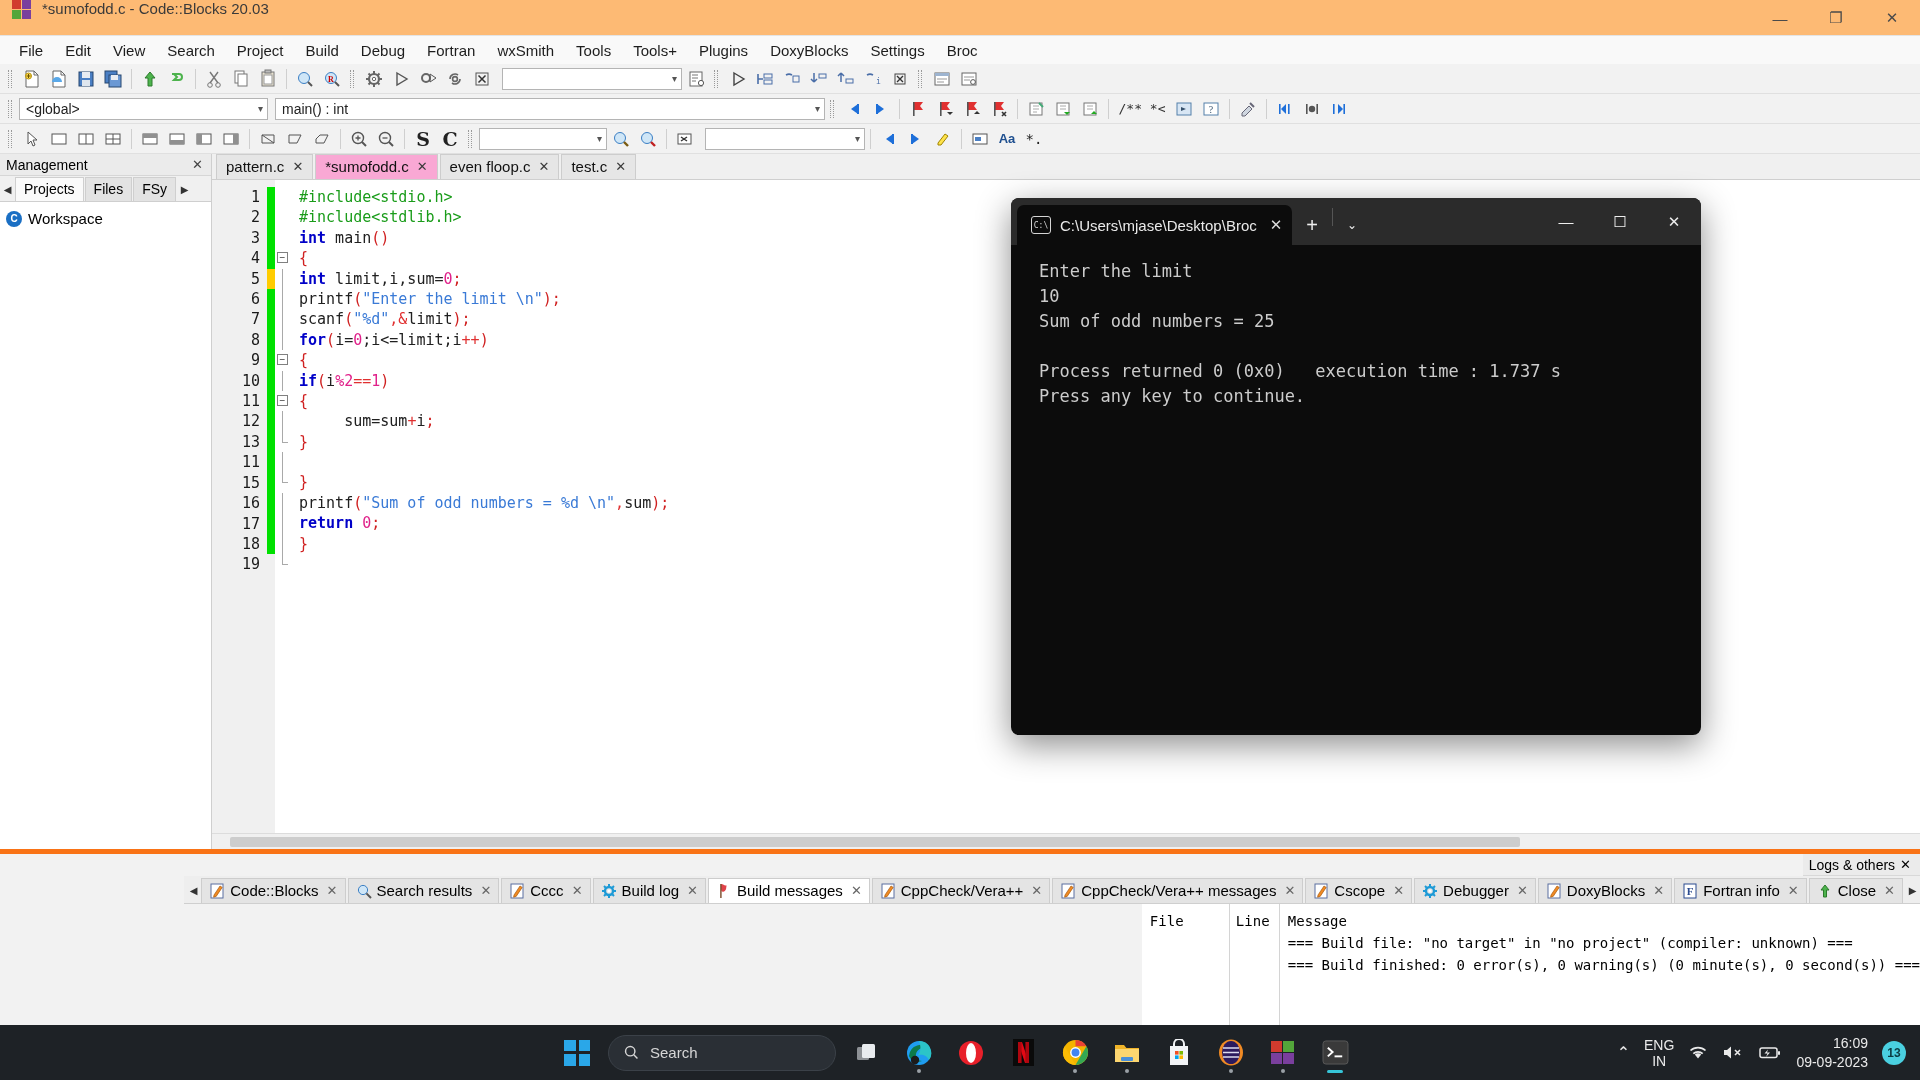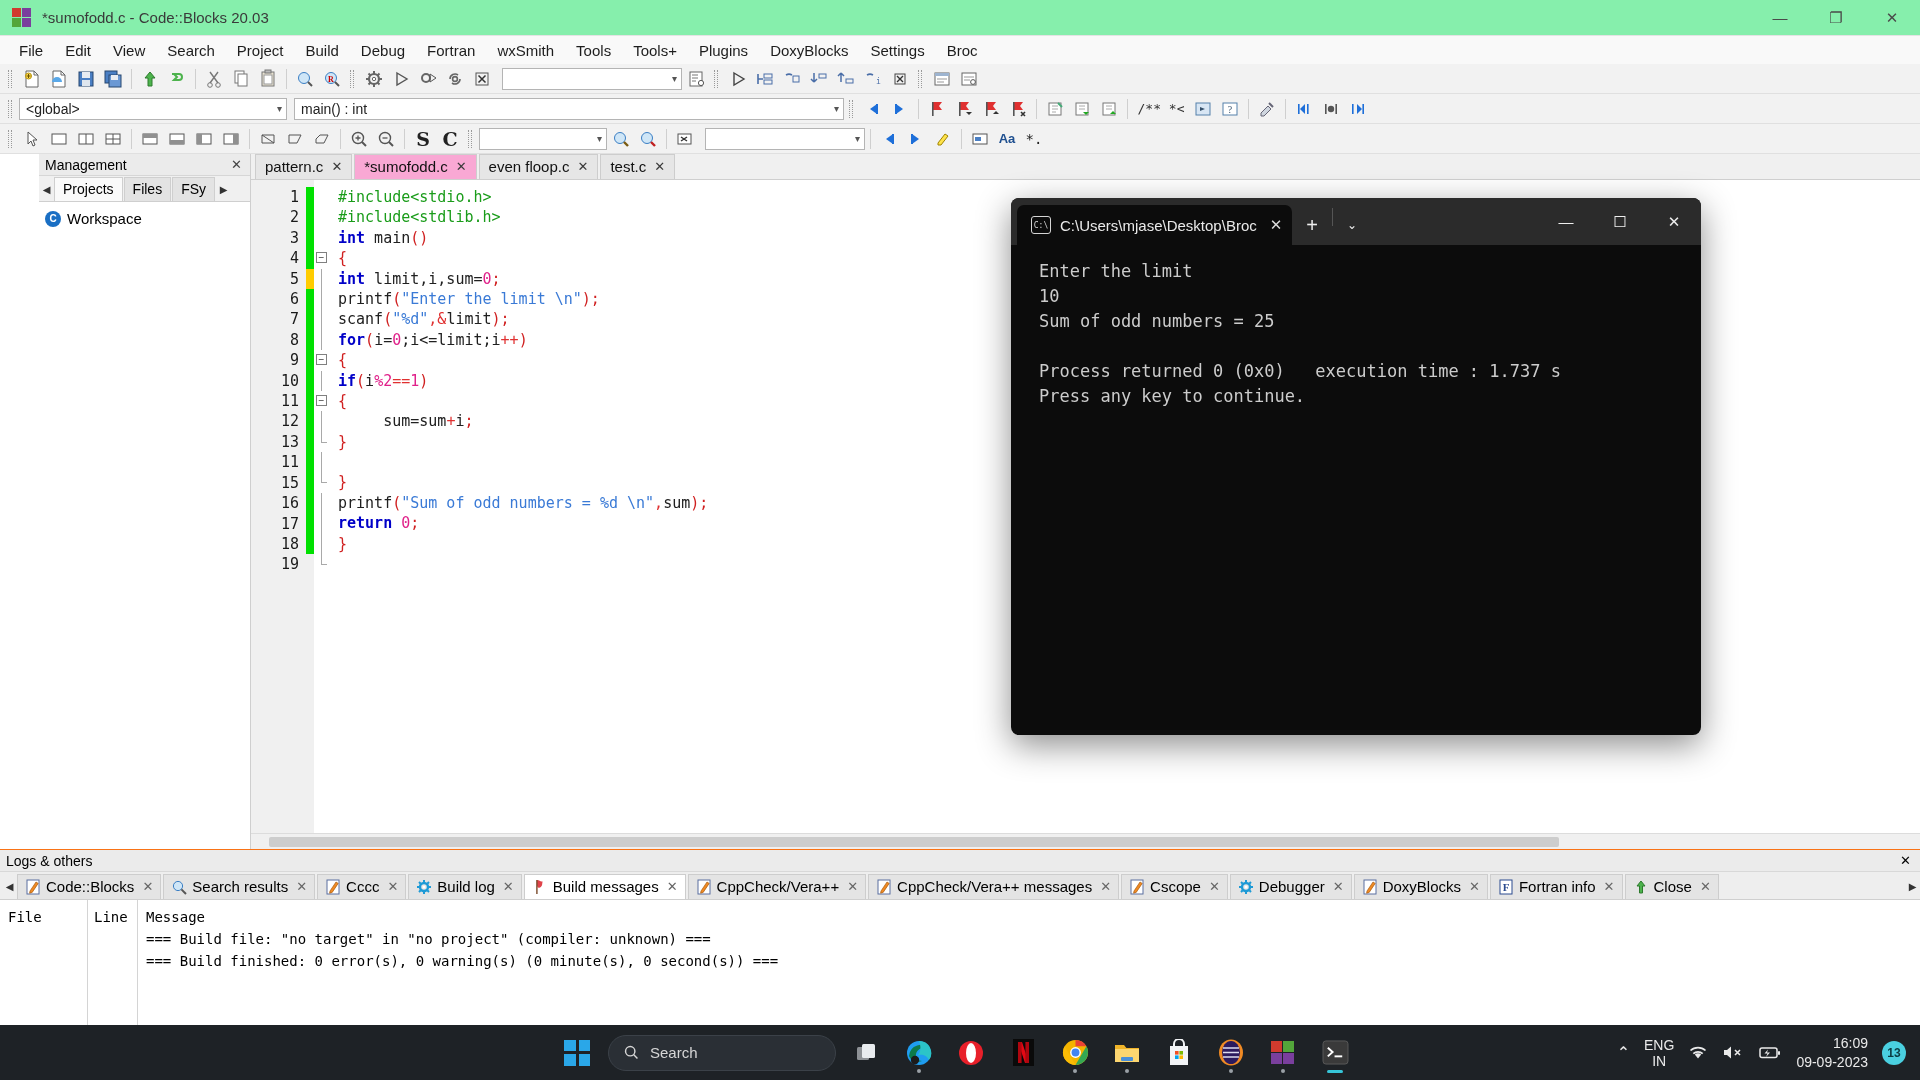--- a/index.html
+++ b/index.html
@@ -8,21 +8,21 @@
     font-family: "Liberation Sans", sans-serif;
     font-size: 15px;
     background: #ffffff;
     color: #000;
     -webkit-font-smoothing: antialiased;
   }
   .app { position: relative; width: 1920px; height: 1080px; }
 
   
   .titlebar {
-    height: 36px; background: #86efac; display: flex; align-items: center;
+    height: 36px; background: #fdba74; display: flex; 
     border-bottom: 1px solid #e4e4e4;
   }
   .tb-logo { width: 20px; height: 20px; margin: 0 10px 0 12px; position: relative; flex: none; }
   .tb-logo i { position: absolute; width: 9px; height: 9px; display: block; }
   .tb-logo i:nth-child(1) { left:0; top:0; background:#d13b2e; }
   .tb-logo i:nth-child(2) { left:10px; top:0; background:#7a3f9d; }
   .tb-logo i:nth-child(3) { left:0; top:10px; background:#53a63a; }
   .tb-logo i:nth-child(4) { left:10px; top:10px; background:#7a3f9d; }
   .tb-title { font-size: 15px; color: #3a3a3a; }
   .tb-btns { margin-left: auto; display: flex; height: 36px; }
@@ -46,21 +46,21 @@
   .tbtn { width: 26px; height: 26px; display:flex; align-items:center; justify-content:center; flex:none; }
   .tsep { width:1px; height:20px; background:#cfcfcf; margin:0 4px; flex:none; }
   .tcombo {
     height: 22px; background:#fff; border:1px solid #b4b4b4; display:flex; align-items:center;
     padding: 0 4px 0 6px; font-size:14px; color:#222; flex:none;
   }
   .tcombo .cv { flex:1; overflow:hidden; white-space:nowrap; }
   .tcombo .car { color:#555; font-size:10px; margin-left:6px; }
 
   
-  .body-row { display: flex; height: 695px; padding-left: 39px; }
+  .body-row { display: flex; height: 695px; }
 
   
   .mgmt { width: 212px; background:#f0f0f0; border-right:1px solid #cfcfcf; display:flex; flex-direction:column; }
   .mgmt-head { height:22px; background:#ebebeb; display:flex; align-items:center; padding:0 4px 0 6px; font-size:14px; border-bottom:1px solid #d6d6d6;}
   .mgmt-head .x { margin-left:auto; color:#444; font-size:13px; padding:0 4px; }
   .mgmt-tabs { height:26px; display:flex; align-items:flex-end; background:#f0f0f0; border-bottom:1px solid #cfcfcf;}
   .mg-arrow { width:15px; height:24px; display:flex;align-items:center;justify-content:center;font-size:10px;color:#333;}
   .mg-tab { padding:3px 8px 4px; font-size:14px; background:#e3e3e3; border:1px solid #cfcfcf; border-bottom:none; margin-right:1px;}
   .mg-tab.active { background:#fafafa; }
   .mgmt-body { flex:1; background:#fff; padding:8px 6px; }
@@ -101,21 +101,21 @@
   .num { color:#e0218a; }
   .op { color:#e03030; }
   .pn { color:#d02020; }
   .id { color:#202020; }
   .hsb {
     position:absolute; left:0; right:0; bottom:0; height:16px; background:#f0f0f0; border-top:1px solid #dcdcdc;
   }
   .hsb .thumb { position:absolute; left:18px; top:3px; height:10px; width:1290px; background:#cdcdcd; border-radius:2px;}
 
   
-  .logs { height:176px; background:#f2f2f2; border-top:1px solid #f97316; display:flex; flex-direction:column; }
+  .logs { height:176px; background:#f2f2f2; border-top:5px solid #f97316; display:flex; flex-direction:column;align-items:flex-end; }
   .logs-head { height:22px; display:flex; align-items:center; padding:0 4px 0 6px; font-size:14px; background:#ebebeb; border-bottom:1px solid #d8d8d8;}
   .logs-head .x { margin-left:auto; font-size:13px; padding:0 5px; }
   .logs-tabs { height:28px; display:flex; align-items:flex-end; background:#eeeeee; border-bottom:1px solid #cfcfcf; padding-left:2px; overflow:hidden;}
   .lt-arrow { width:15px; height:26px; display:flex; align-items:center; justify-content:center; font-size:10px; color:#333; flex:none;}
   .ltab {
     display:flex; align-items:center; gap:5px; padding:3px 7px 4px; font-size:15px;
     background:#e4e4e4; border:1px solid #cdcdcd; border-bottom:none; margin-right:2px; white-space:nowrap; flex:none;
   }
   .ltab.active { background:#fff; }
   .ltab .x { color:#666; font-size:13px; margin-left:3px;}
@@ -393,21 +393,21 @@
       <svg width="20" height="20" viewBox="0 0 20 20">
           <rect x="3" y="4" width="14" height="12" fill="#fff" stroke="#666"></rect>
           <path d="M5 8h10M5 11h6" stroke="#999"></path>
           <circle cx="14" cy="13" r="2.4" fill="#fff" stroke="#555"></circle>
         </svg>
       </div>
   </div>
 
   <div class="toolbar">
     <div class="tgrip"></div>
-    <div class="tcombo" style="width:268px;">
+    <div class="tcombo" style="width:249px;">
       <span class="cv">&lt;global&gt;</span>
         <span class="car">▾</span>
     </div>
     <div class="tcombo" style="width:550px; margin-left:6px;">
       <span class="cv">main() : int</span>
         <span class="car">▾</span>
     </div>
     <div class="tgrip"></div>
     <div class="tbtn">
       <svg width="20" height="20" viewBox="0 0 20 20">

